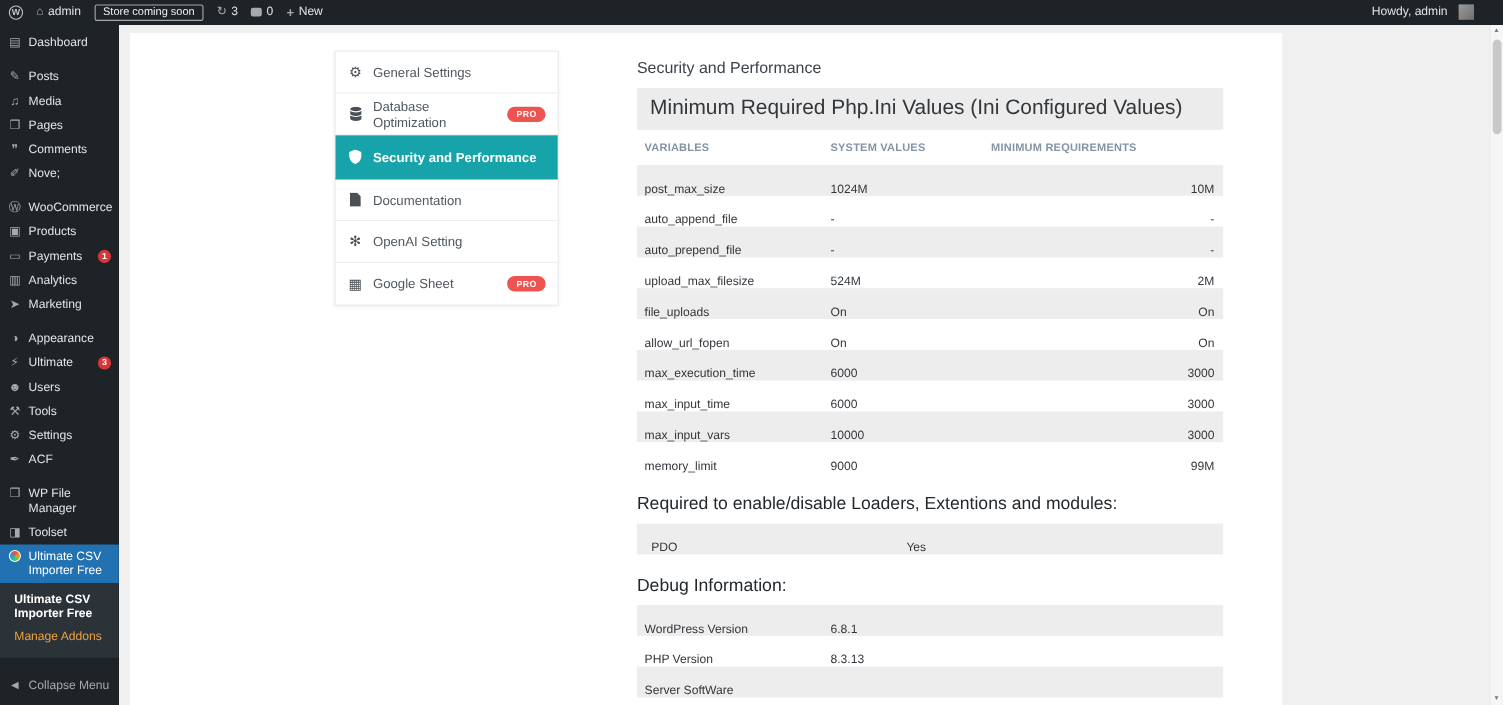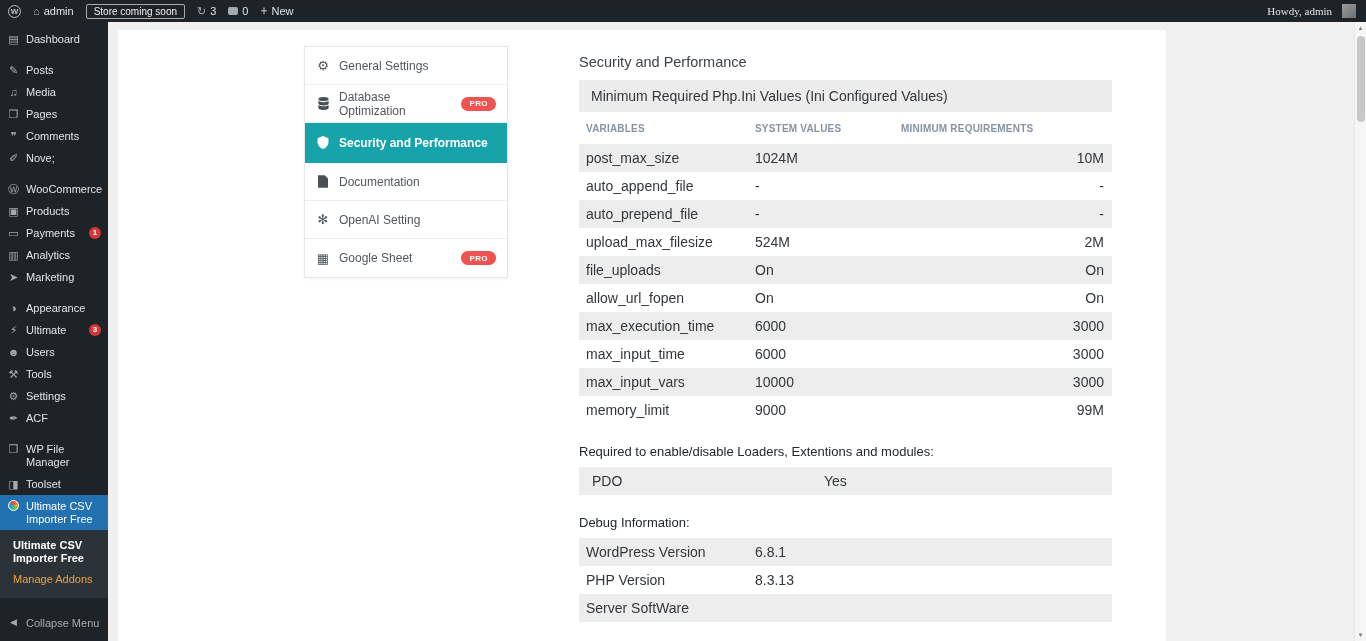--- a/index.html
+++ b/index.html
@@ -4,21 +4,21 @@
 <title>Security and Performance</title>
 <style>
   * { margin:0; padding:0; box-sizing:border-box; }
   html,body { width:1366px; height:641px; overflow:hidden; background:#f0f0f1;
     font-family:"Liberation Sans","DejaVu Sans",sans-serif; }
 
   
   .admin-bar { position:fixed; top:0; left:0; width:100%; height:22px; background:#1d2327;
     color:#c3c4c7; font-size:11px; display:flex; align-items:center; z-index:50; }
   .ab-left { display:flex; align-items:center; gap:12px; padding-left:8px; }
-  .ab-right { margin-left:auto; padding-right:10px; display:flex; align-items:center;font-family:Liberation Serif, serif; }
+  .ab-right { margin-left:auto; padding-right:26px; display:flex; align-items:center; }
   .ab-item { display:inline-flex; align-items:center; gap:4px; cursor:pointer; color:#e2e4e7; }
   .ab-icon { color:#a7aaad; font-size:11px; line-height:1; }
   .ab-icon.plus { font-weight:bold; font-size:12px; }
   .wp-logo-circle { width:13px; height:13px; border:1.4px solid #c3c4c7; border-radius:50%;
     display:inline-flex; align-items:center; justify-content:center; font-size:8px; font-weight:bold; color:#c3c4c7; }
   .coming-soon { border:1px solid #a7aaad; border-radius:2px; padding:1px 7px; font-size:10px; color:#f0f0f1; }
   .bubble { width:10px; height:8px; background:#a7aaad; border-radius:2px; position:relative; display:inline-block; }
   .bubble::after { content:""; position:absolute; bottom:-3px; left:2px; border:3px solid transparent;
     border-top-color:#a7aaad; border-left-width:2px; border-right-width:2px; }
   .avatar { width:14px; height:14px; margin-left:6px; background:linear-gradient(135deg,#9b9b9b,#6e6e6e); }
@@ -57,32 +57,32 @@
   .tab:last-child { border-bottom:none; }
   .tab-icon { flex:0 0 14px; text-align:center; font-size:13px; color:#4a5056; line-height:1; display:inline-flex; justify-content:center; }
   .tab.active { background:var(--accent-teal,#16a3a9); color:#fff; font-weight:bold; border-color:var(--accent-teal,#16a3a9); height:40px; }
   .tab.active .tab-icon { color:#fff; }
   .pro-badge { margin-left:auto; background:var(--pro-badge,#ef5350); color:#fff; font-size:8px;
     font-weight:bold; letter-spacing:.4px; padding:2.5px 8px; border-radius:9px; }
 
   
   .panel { position:absolute; left:461px; top:24px; width:533px; }
   .panel-title { font-size:14.5px; font-weight:500; color:#3c434a; margin-bottom:10px; }
-  .section-header { background:#ececec; color:#32373c; font-size:14px; font-weight:500; padding:8px 12px; }
+  .section-header { background:#ececec; color:#32373c; font-size:19px; font-weight:500; padding:8px 12px; }
   .thead { display:flex; padding:11px 0 10px; font-size:10px; font-weight:bold; color:#8494a4; letter-spacing:.2px;align-items:center; }
   .c1  { flex:0 0 176px; padding-left:7px; }
   .c2  { flex:0 0 146px; }
   .c3h { flex:1; }
   .c3  { flex:1; text-align:right; padding-right:8px; }
   .cp1 { flex:0 0 245px; padding-left:13px; }
   .cp2 { flex:1; }
   .c2d { flex:1; }
-  .tbl .t-row { display:flex; align-items:center; height:28px; font-size:14px; color:#32373c; }
+  .tbl .t-row { display:flex; align-items:flex-end; height:28px; font-size:11px; color:#32373c; }
   .tbl .t-row:nth-of-type(odd) { background:#ededed; }
-  .note { margin:20px 0 8px; font-size:13px; font-weight:500; color:#23282d; }
+  .note { margin:20px 0 8px; font-size:16px; font-weight:500; color:#23282d; }
 
   
   .scrollbar { position:fixed; top:22px; right:0; bottom:0; width:12px; background:#f6f6f6; border-left:1px solid #e8e8e8; }
   .sb-arrow { position:absolute; left:0; width:100%; height:12px; display:flex; align-items:center; justify-content:center;
     font-size:6px; color:#7a7a7a; cursor:pointer; }
   .sb-arrow.up { top:0; } .sb-arrow.down { bottom:0; }
   .sb-thumb { position:absolute; top:14px; left:2px; width:8px; height:86px; background:#c6c8ca; border-radius:4px; cursor:grab; }
 </style>
 </head>
 <body>

